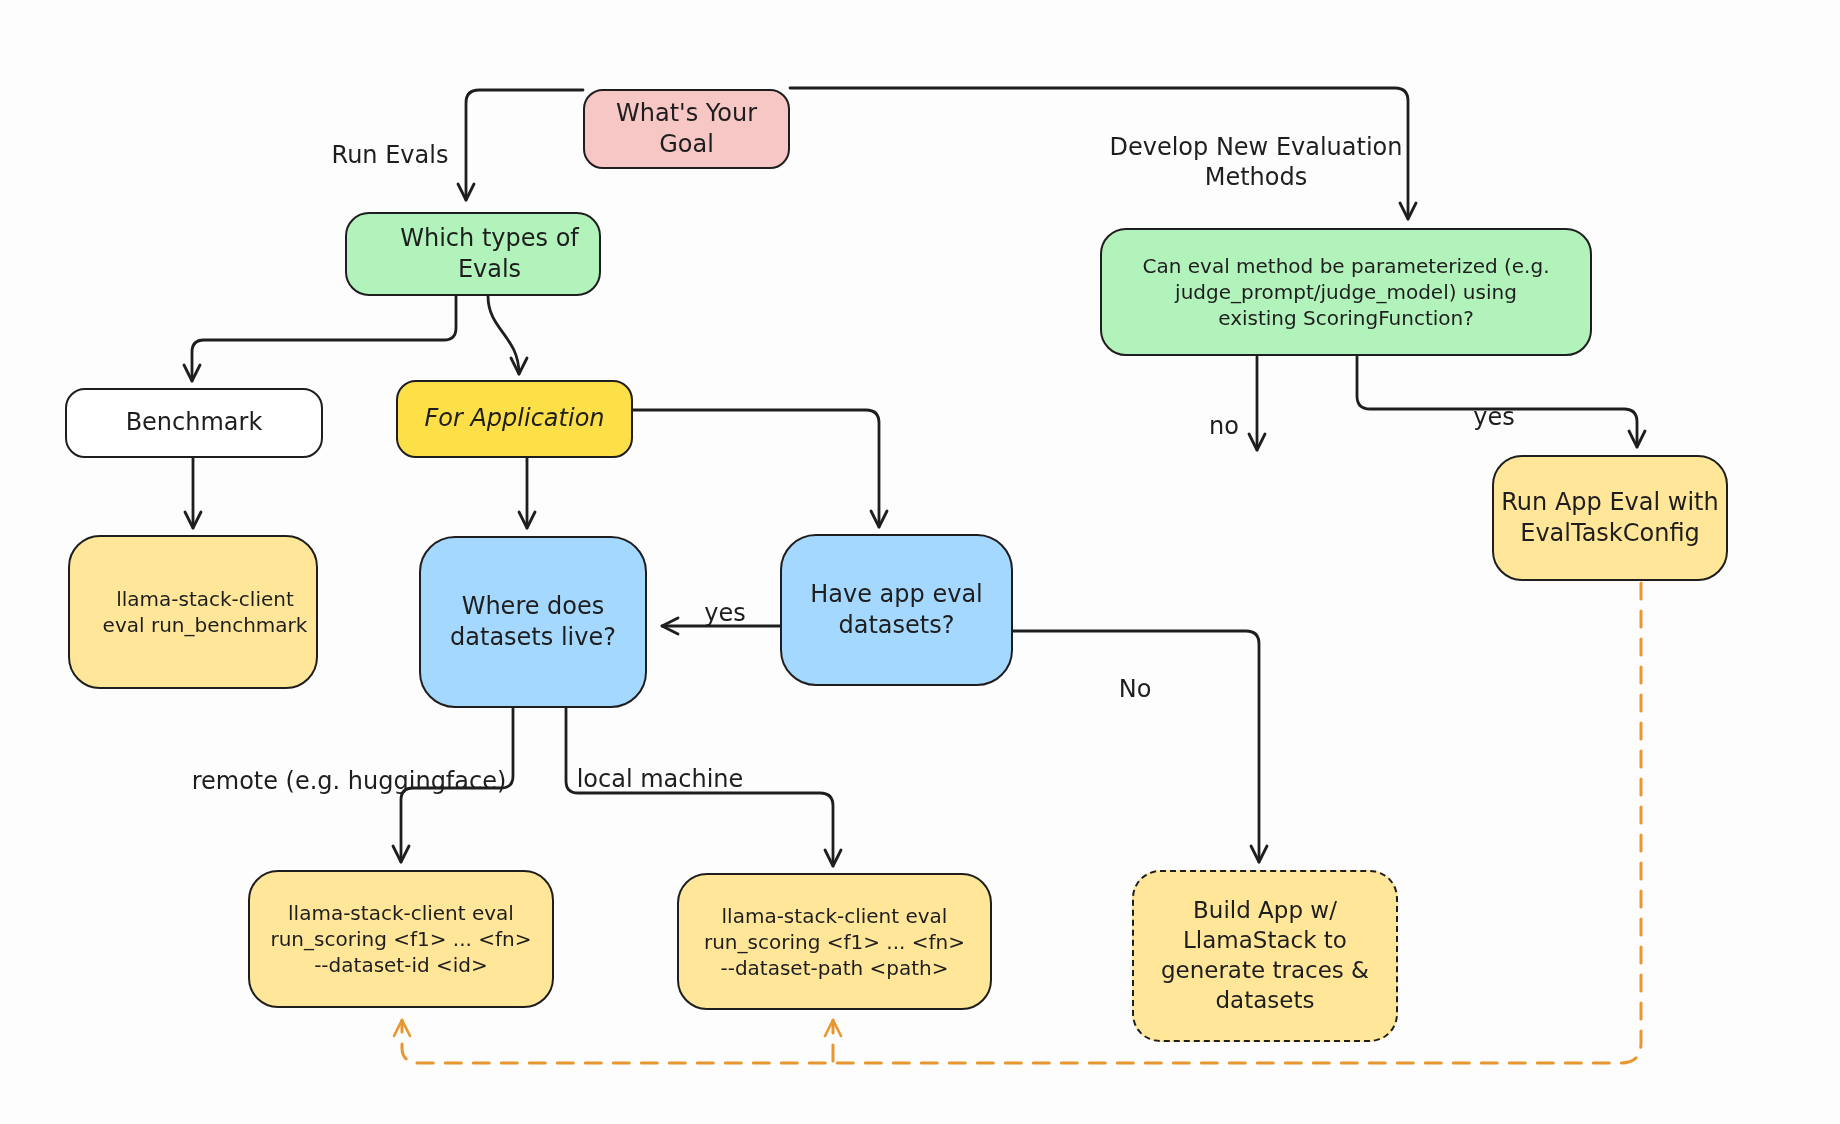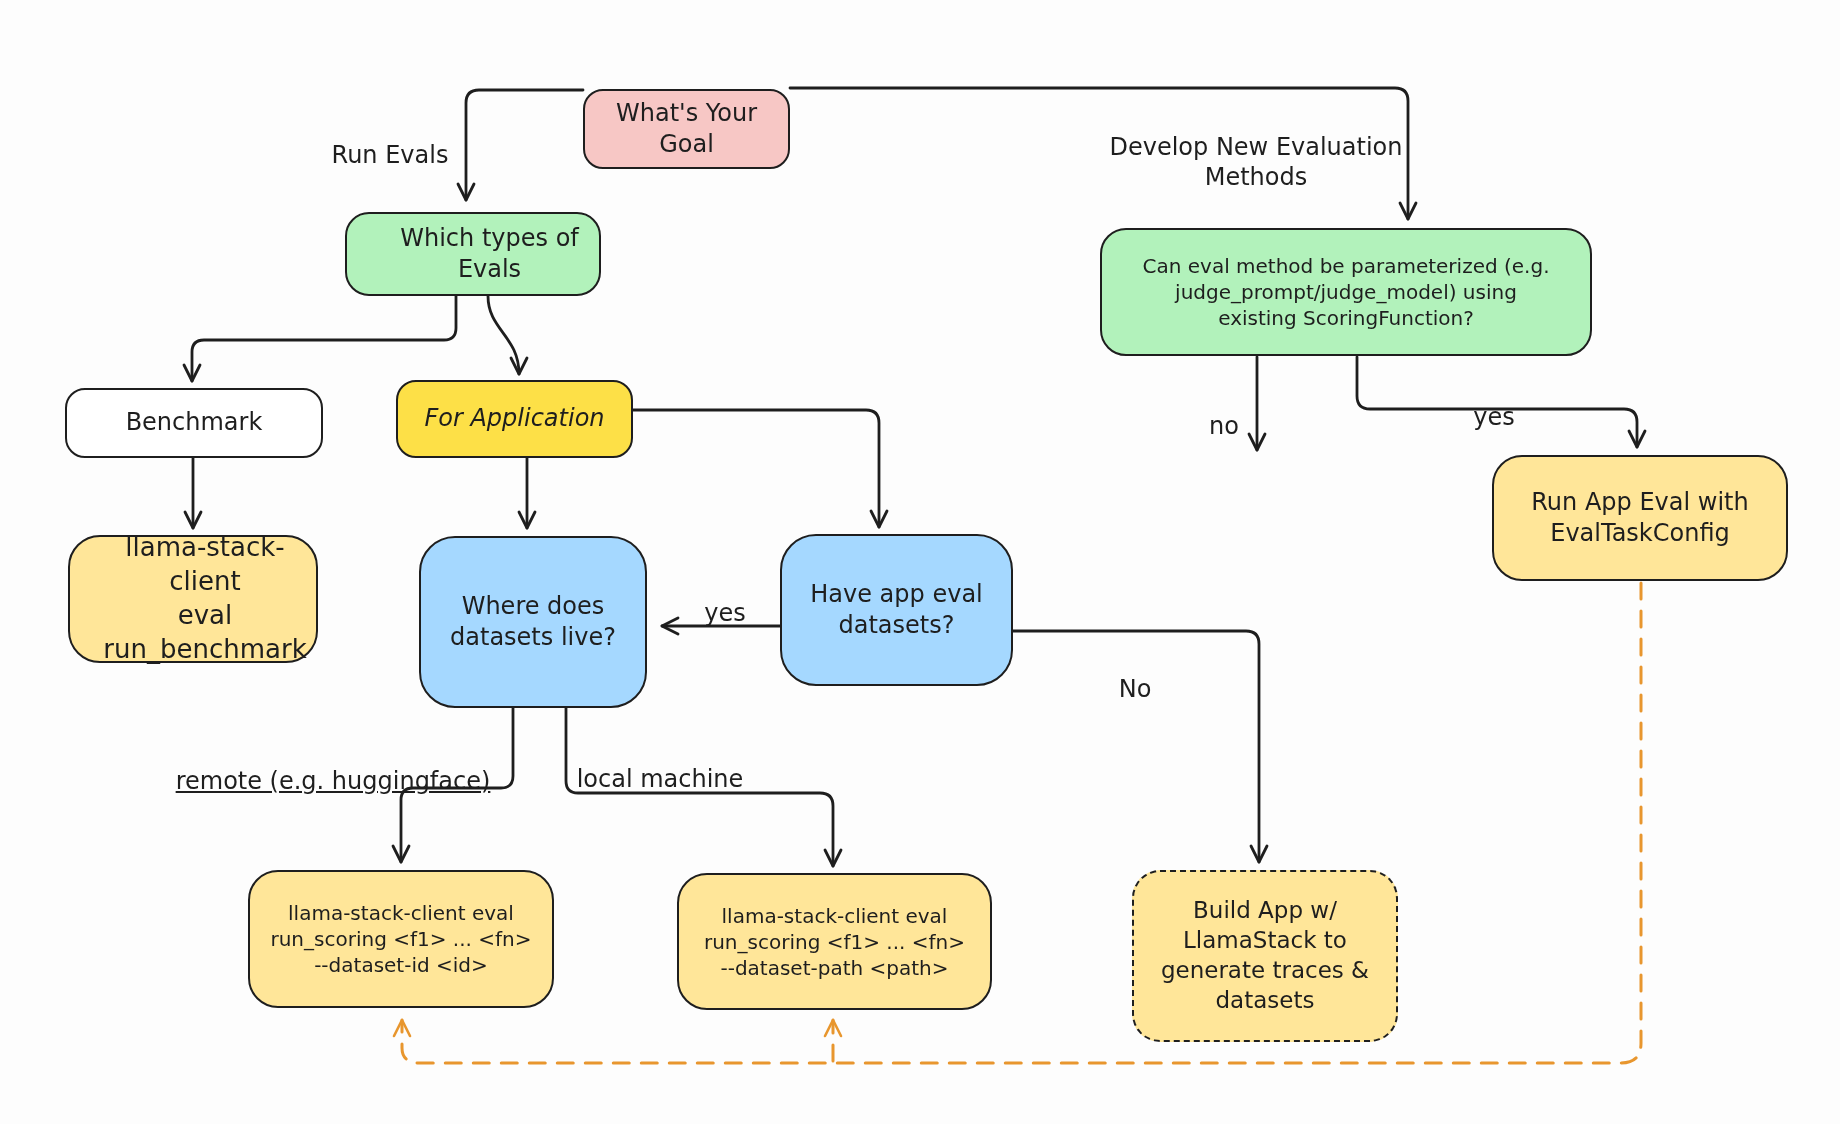--- a/index.html
+++ b/index.html
@@ -28,34 +28,34 @@
     font-size:24px;
     line-height:1.25;
     margin-top:28px;
   }
   
   .n-goal      {left:583px;top:50px;width:207px;height:80px;background:var(--goal-fill);border-radius:20px;font-size:24px;margin-top:39px;}
   .n-which     {left:345px;top:212px;width:256px;height:84px;background:var(--question-fill);border-radius:24px;font-size:24px;padding-left:33px;}
   .n-param     {left:1100px;top:228px;width:492px;height:128px;background:var(--question-fill);border-radius:26px;font-size:20px;}
   .n-benchmark {left:65px;top:388px;width:258px;height:70px;background:#ffffff;border-radius:20px;font-size:24px;}
   .n-forapp    {left:396px;top:380px;width:237px;height:78px;background:#fde047;border-radius:20px;font-size:24px;font-style:italic;}
-  .n-runbench  {left:68px;top:535px;width:250px;height:128px;background:var(--action-fill);border-radius:32px;font-size:26px;padding-left:24px;}
+  .n-runbench  {left:68px;top:535px;width:250px;height:154px;background:var(--action-fill);border-radius:32px;font-size:20px;padding-left:24px;}
   .n-where     {left:419px;top:536px;width:228px;height:172px;background:var(--decision-fill);border-radius:36px;font-size:24px;}
   .n-have      {left:780px;top:534px;width:233px;height:152px;background:var(--decision-fill);border-radius:36px;font-size:24px;}
   .n-addcode   {left:1092px;top:458px;width:298px;height:128px;background:var(--action-fill);border-radius:30px;font-size:23px;}
-  .n-runapp    {left:1492px;top:455px;width:296px;height:126px;background:var(--action-fill);border-radius:30px;font-size:24px;}
+  .n-runapp    {left:1492px;top:455px;width:236px;height:126px;background:var(--action-fill);border-radius:30px;font-size:24px;}
   .n-scoreid   {left:248px;top:870px;width:306px;height:138px;background:var(--action-fill);border-radius:30px;font-size:20px;}
   .n-scorepath {left:677px;top:873px;width:315px;height:137px;background:var(--action-fill);border-radius:30px;font-size:20px;}
   .n-buildapp  {left:1132px;top:870px;width:266px;height:172px;background:var(--action-fill);border-radius:28px;font-size:23px;border-style:dashed;}
   
   .l-runevals {left:325px;top:112px;width:130px;}
   .l-develop  {left:1098px;top:104px;width:316px;}
   .l-yes-data {left:695px;top:570px;width:60px;}
   .l-no-data  {left:1105px;top:646px;width:60px;}
-  .l-remote   {left:172px;top:738px;width:322px;text-decoration:underline;}
+  .l-remote   {left:188px;top:738px;width:322px;}
   .l-local    {left:573px;top:736px;width:174px;}
   .l-no-score {left:1193px;top:383px;width:62px;}
   .l-yes-score{left:1458px;top:374px;width:72px;}
 </style>
 </head>
 <body>
 
 <div class="canvas">
 
   <svg class="edges" viewBox="0 0 1840 1124" fill="none">

